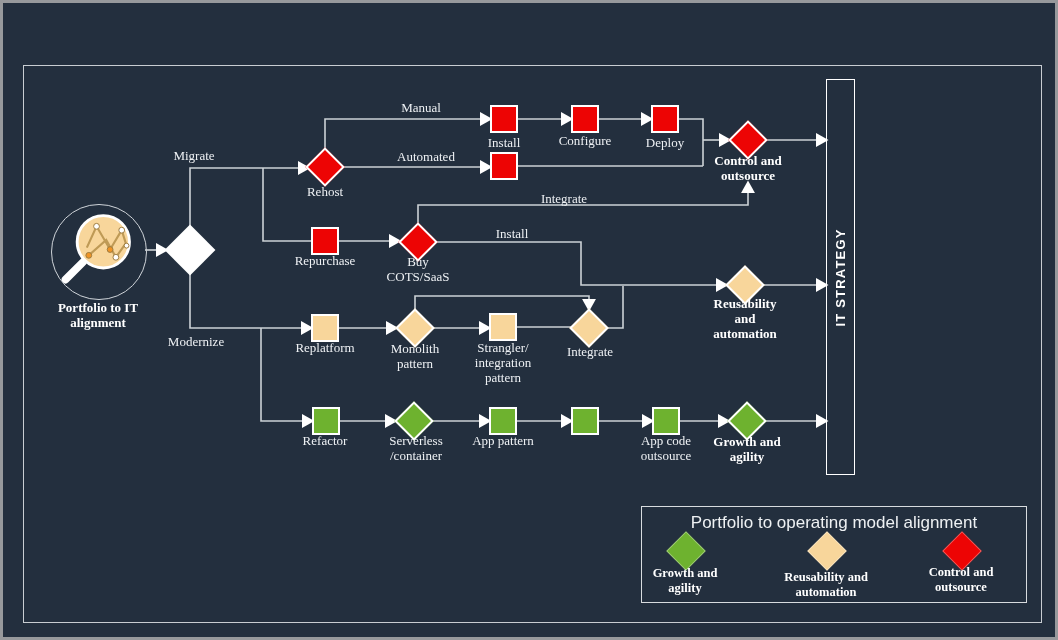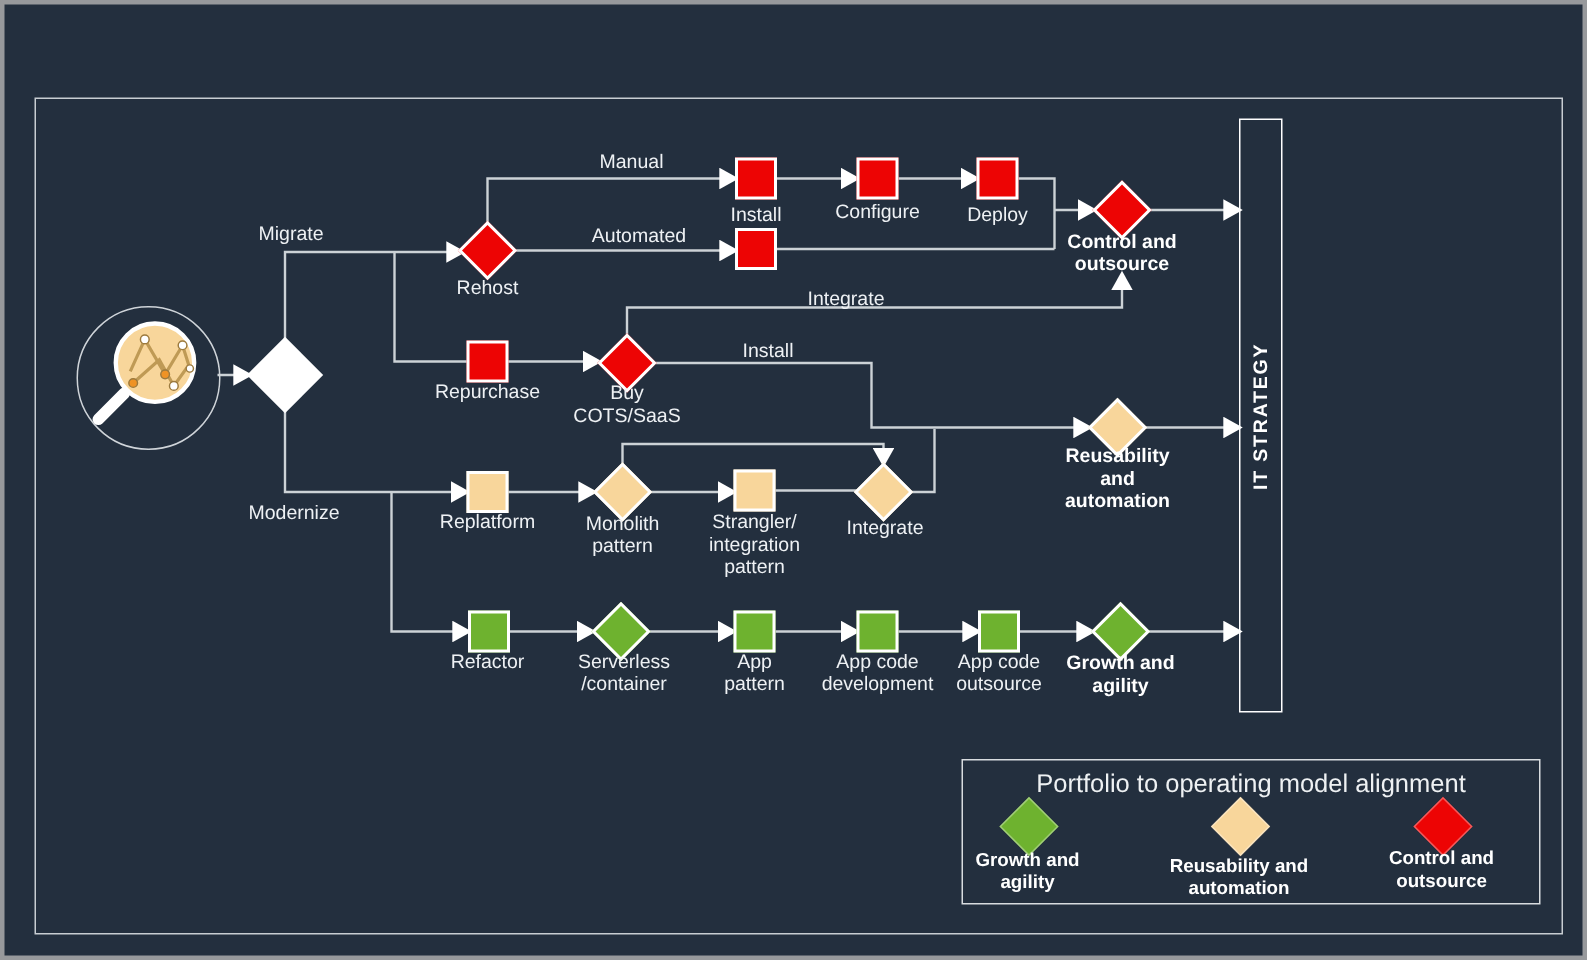--- a/index.html
+++ b/index.html
@@ -9,21 +9,21 @@
     color:var(--title,#7f57e8);letter-spacing:.2px;}
   .frame{position:absolute;left:20px;top:62px;width:1017px;height:556px;border:1px solid #c8cdd2;}
   svg.connectors{position:absolute;left:0;top:0;pointer-events:none;}
   svg.connectors path{stroke:var(--line,#ccd2d6);stroke-width:1.6;fill:none;}
   #arr path{fill:var(--white,#fff);stroke:none;}
   .sq{position:absolute;width:24px;height:24px;border:2px solid #fff;}
   .dm{position:absolute;width:24px;height:24px;border:2px solid #fff;transform:rotate(45deg);}
   .red{background:var(--red,#ed0404);} .tan{background:var(--tan,#f8d69b);} .green{background:var(--green,#6eb22f);}
   .decision{position:absolute;width:36px;height:36px;background:#fff;transform:rotate(45deg);}
   .lbl{position:absolute;transform:translateX(-50%);color:#eef1f4;font-size:13px;line-height:1.16;
-    text-align:center;white-space:nowrap;}
+    text-align:center;white-space:nowrap;font-family:Liberation Serif, serif;}
   .lbl.wrap{white-space:normal;}
   .lbl.bold{font-weight:bold;color:#fff;}
   .circle{position:absolute;left:48px;top:201px;width:94px;height:94px;
     border:1.5px solid #cfd4d9;border-radius:50%;}
   .bar{position:absolute;left:823px;top:76px;width:27px;height:394px;border:1.5px solid #fff;
     display:flex;align-items:center;justify-content:center;}
   .bar span{transform:rotate(-90deg);white-space:nowrap;font-weight:bold;color:#fff;
     font-size:13px;letter-spacing:1.2px;}
   .legend{position:absolute;left:638px;top:503px;width:384px;height:95px;border:1px solid #d8dcdf;}
   .legend-title{position:absolute;left:50%;top:6px;transform:translateX(-50%);
@@ -80,20 +80,21 @@
       <polyline points="36,44 46,22 60,46 72,26 77,42" fill="none" stroke="#bf9a55" stroke-width="2.2"></polyline>
       <polyline points="38,52 56,36 66,54 76,40" fill="none" stroke="#bf9a55" stroke-width="2.2"></polyline>
       <circle cx="46" cy="22" r="3" fill="#fff" stroke="#9c7a3e" stroke-width="1"></circle>
       <circle cx="60" cy="46" r="3" fill="#ef9325" stroke="#9c7a3e" stroke-width="1"></circle>
       <circle cx="72" cy="26" r="3" fill="#fff" stroke="#9c7a3e" stroke-width="1"></circle>
       <circle cx="38" cy="52" r="3" fill="#ef9325" stroke="#9c7a3e" stroke-width="1"></circle>
       <circle cx="66" cy="54" r="3" fill="#fff" stroke="#9c7a3e" stroke-width="1"></circle>
       <circle cx="77" cy="42" r="2.5" fill="#fff" stroke="#9c7a3e" stroke-width="1"></circle>
     </svg>
   </div>
+  <div class="lbl bold wrap" style="left:95px;top:297px;width:110px">Portfolio to IT alignment</div>
 
   <div class="decision" style="left:169px;top:229px"></div>
 
   <div class="lbl" style="left:191px;top:145px">Migrate</div>
   <div class="lbl" style="left:193px;top:331px">Modernize</div>
   <div class="lbl" style="left:418px;top:97px">Manual</div>
   <div class="lbl" style="left:423px;top:146px">Automated</div>
   <div class="lbl" style="left:561px;top:188px">Integrate</div>
   <div class="lbl" style="left:509px;top:223px">Install</div>
 
@@ -129,21 +130,20 @@
   <div class="dm tan" style="left:572px;top:311px"></div>
   <div class="lbl" style="left:587px;top:341px">Integrate</div>
 
   <div class="sq green" style="left:309px;top:404px"></div>
   <div class="lbl" style="left:322px;top:430px">Refactor</div>
   <div class="dm green" style="left:397px;top:404px"></div>
   <div class="lbl wrap" style="left:413px;top:430px;width:82px">Serverless /container</div>
   <div class="sq green" style="left:486px;top:404px"></div>
   <div class="lbl wrap" style="left:500px;top:430px;width:64px">App pattern</div>
   <div class="sq green" style="left:568px;top:404px"></div>
-  <div class="lbl wrap" style="left:582px;top:430px;width:98px">App code development</div>
   <div class="sq green" style="left:649px;top:404px"></div>
   <div class="lbl wrap" style="left:663px;top:430px;width:72px">App code outsource</div>
   <div class="dm green" style="left:730px;top:404px"></div>
   <div class="lbl bold wrap" style="left:744px;top:431px;width:88px">Growth and agility</div>
 
   <div class="bar">
     <span>IT STRATEGY</span>
   </div>
 
   <div class="legend">

